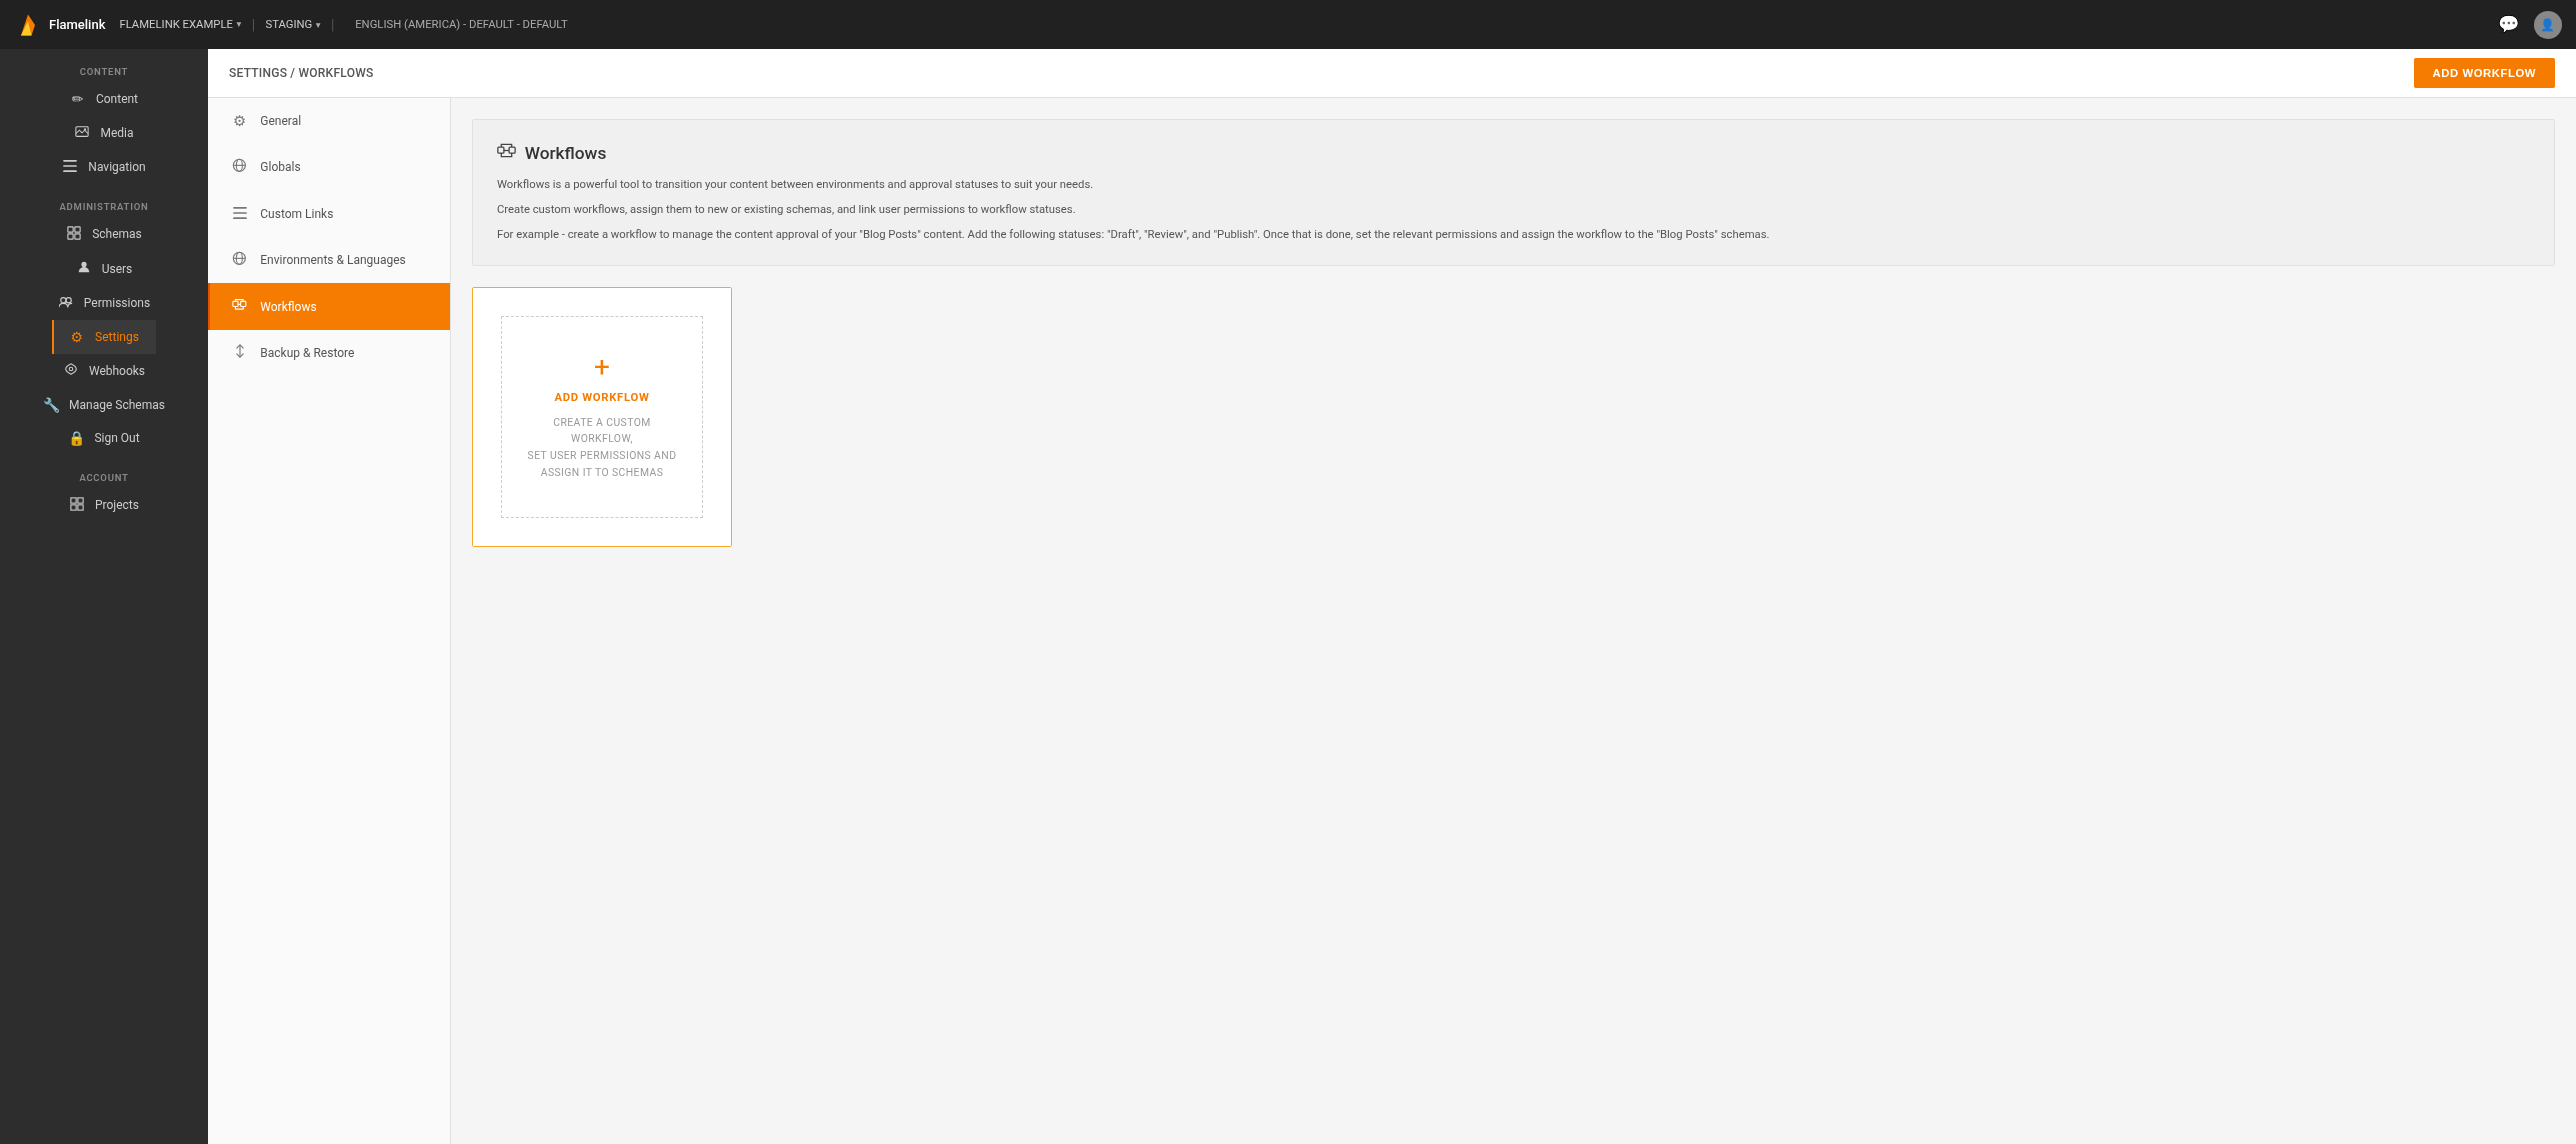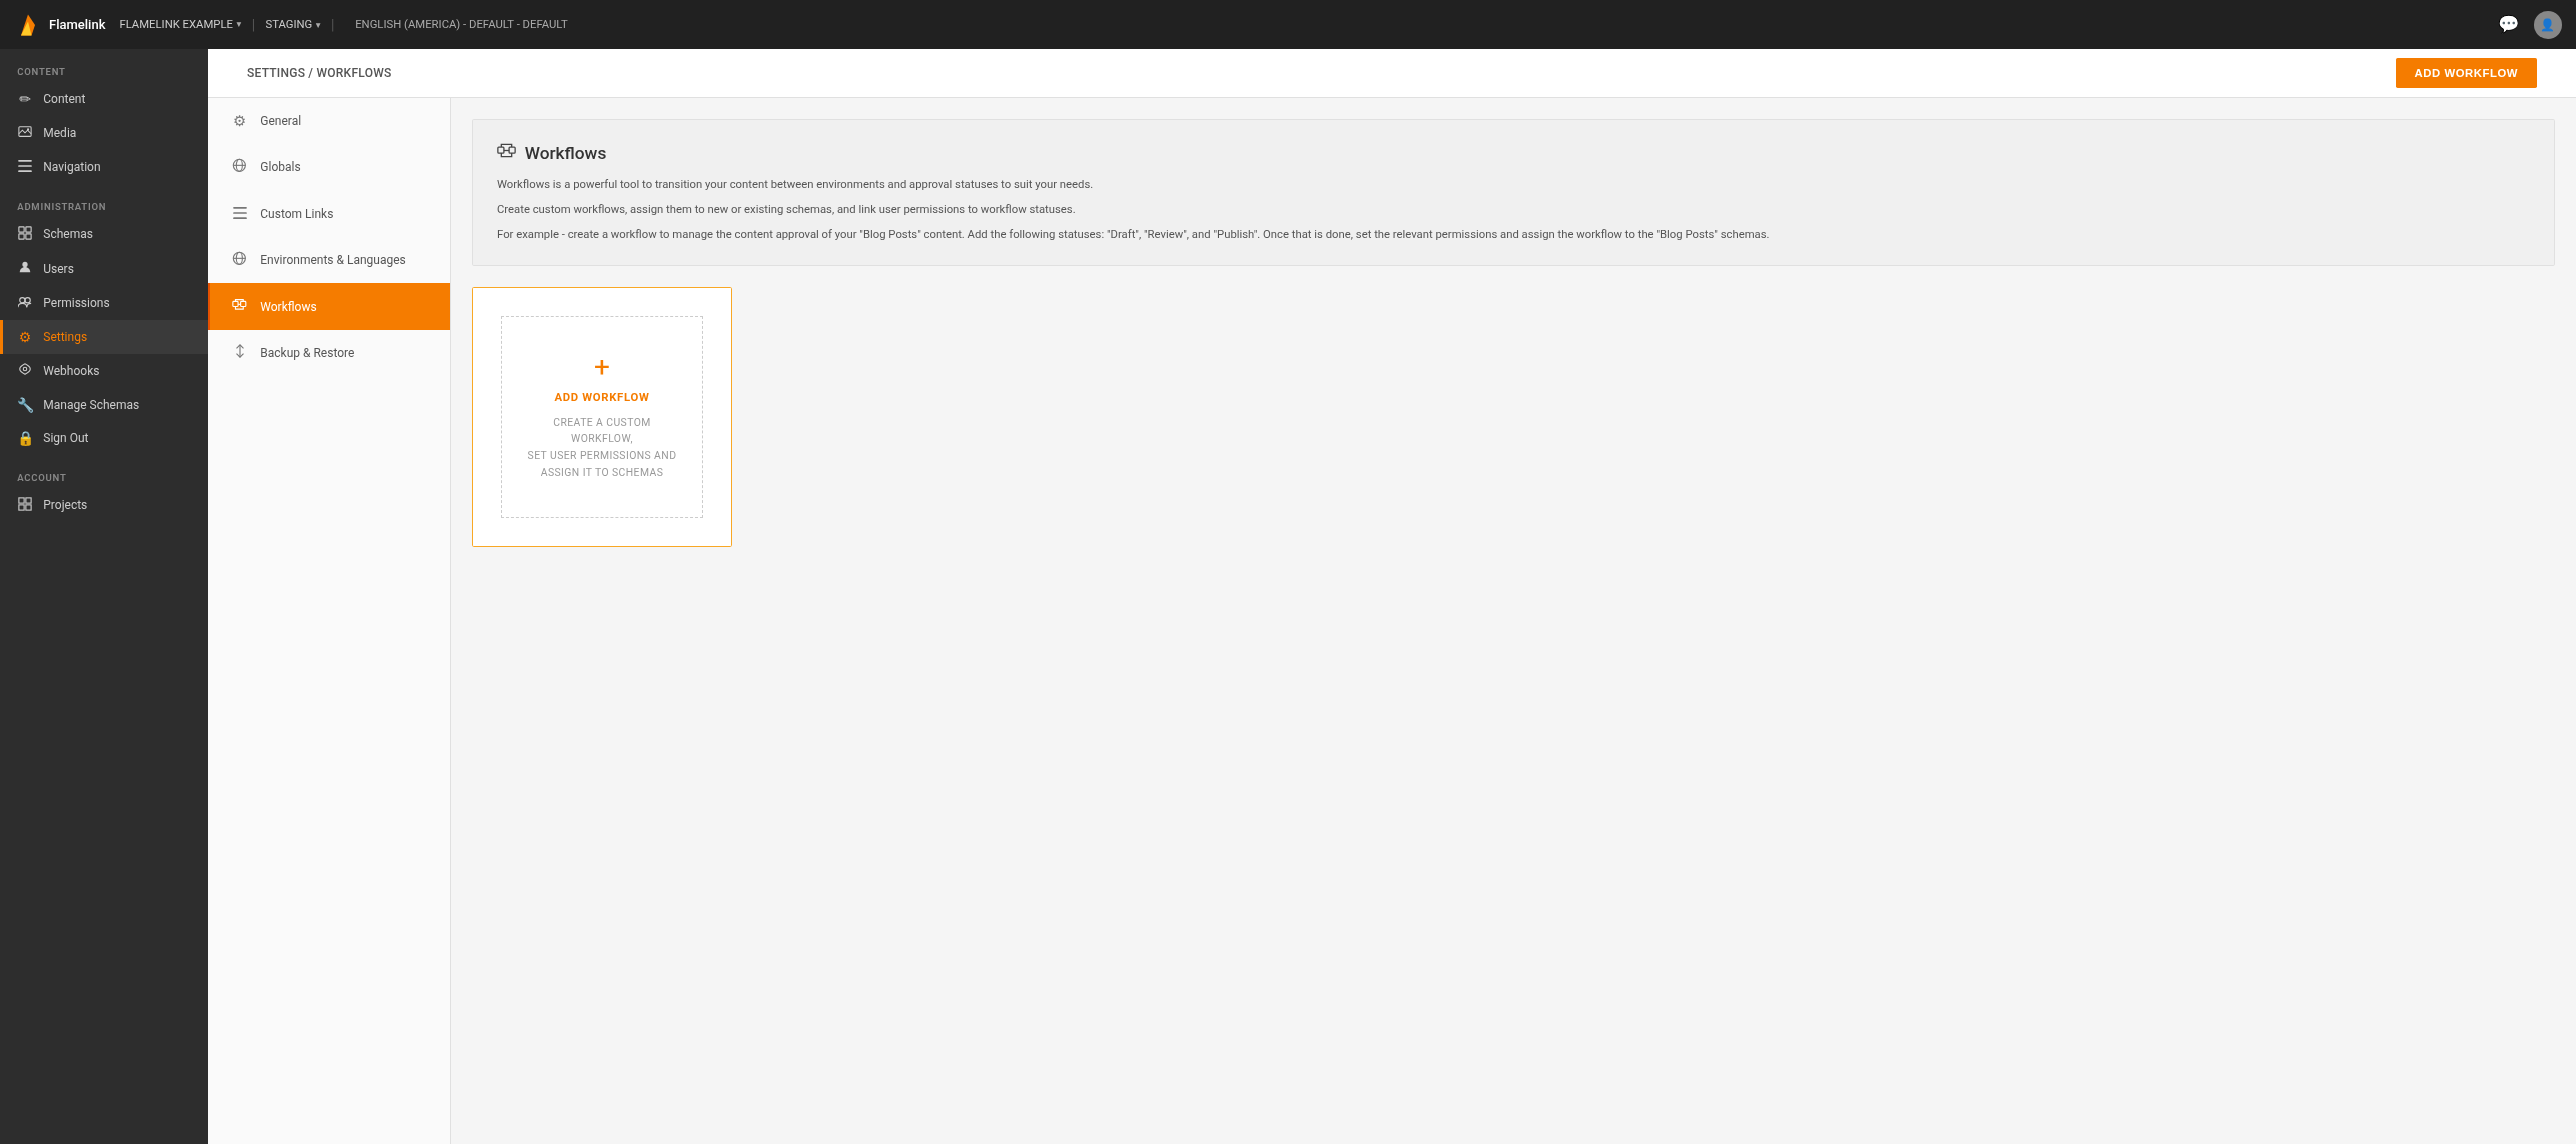--- a/index.html
+++ b/index.html
@@ -89,20 +89,21 @@
     }
 
     
     .sidebar {
       width: 208px;
       background: #2d2d2d;
       flex-shrink: 0;
       overflow-y: auto;
       display: flex;
       flex-direction: column;
+      align-items: center;
     }
     .sidebar-section-label {
       color: #888;
       font-size: 9.5px;
       font-weight: 600;
       letter-spacing: 0.08em;
       padding: 17.3px 17.3px 5.2px 17.3px;
       text-transform: uppercase;
     }
     .sidebar-item {
@@ -152,21 +153,21 @@
       overflow: hidden;
     }
 
     
     .breadcrumb-bar {
       background: #fff;
       border-bottom: 0.9px solid #e0e0e0;
       height: 49px;
       display: flex;
       align-items: center;
-      padding: 0 39px;
+      padding: 0 21px;
       justify-content: space-between;
     }
     .breadcrumb-text {
       font-size: 12px;
       color: #555;
       font-weight: 500;
       letter-spacing: 0.02em;
     }
     .add-workflow-btn {
       background: #f57c00;

